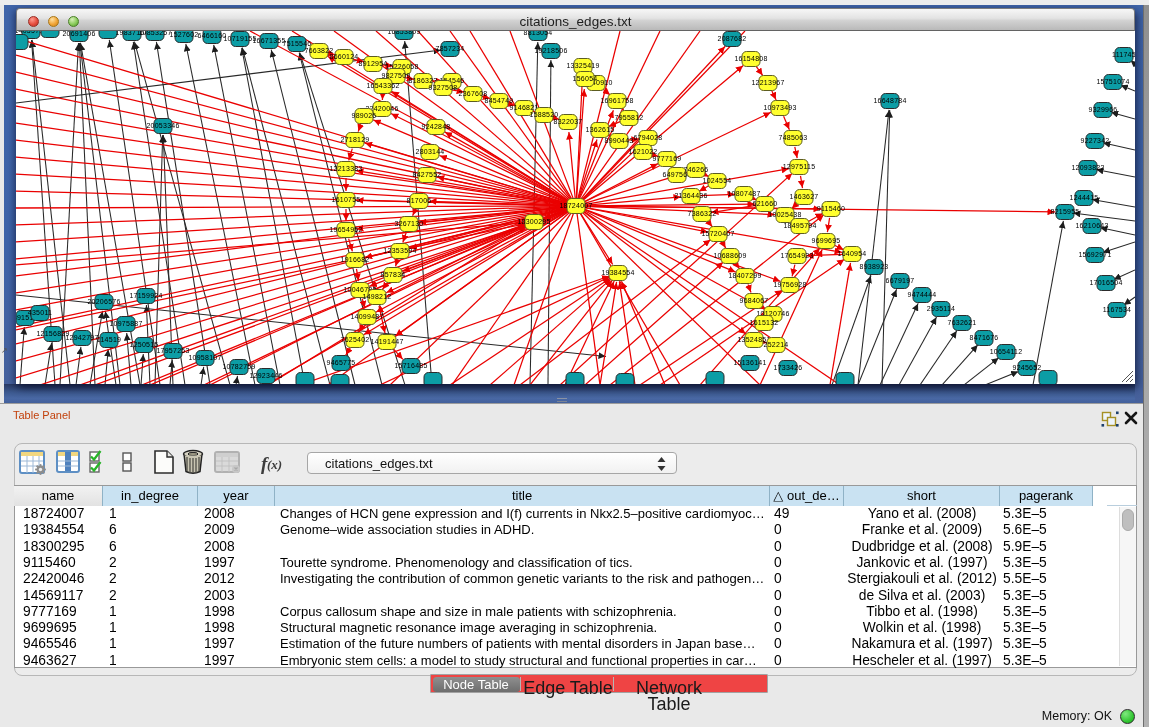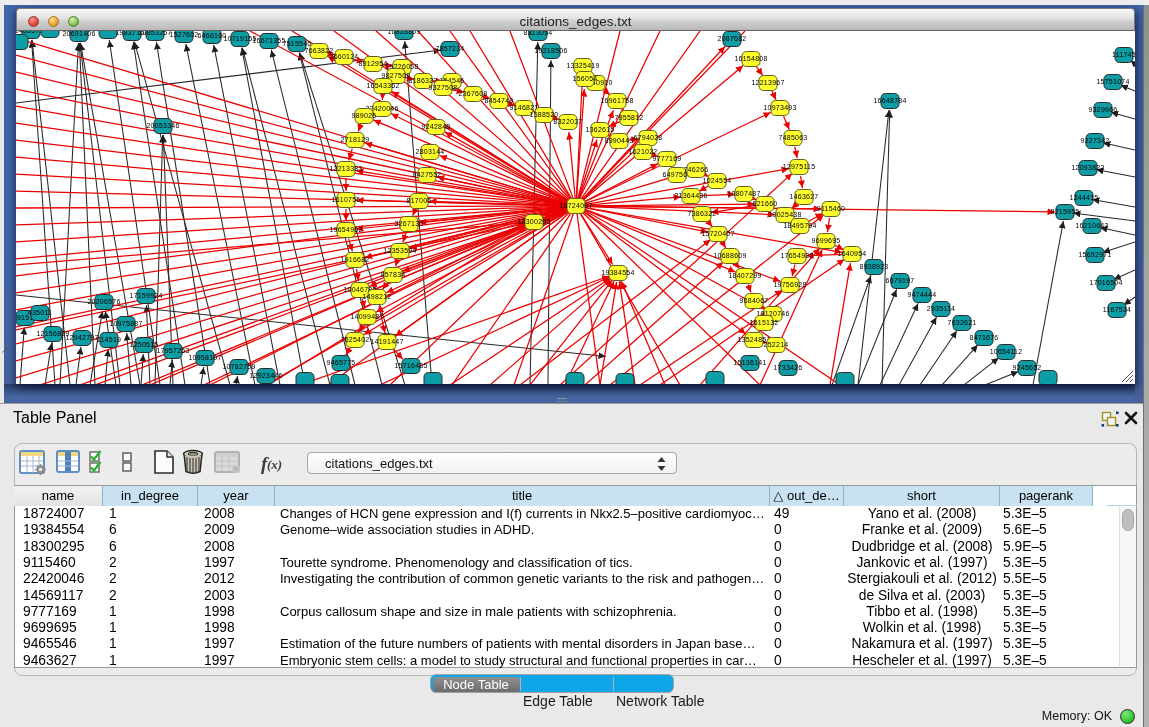--- a/index.html
+++ b/index.html
@@ -3,34 +3,34 @@
 <style>
 *{margin:0;padding:0;box-sizing:border-box}
 html,body{width:1149px;height:727px;overflow:hidden;background:#e9e9e9;font-family:"Liberation Sans",sans-serif;position:relative}
 #desk{position:absolute;left:4px;top:5px;width:1140px;height:398px;background:linear-gradient(180deg,#4065a9 0%,#3e63a8 60%,#47619b 100%)}
 #win{position:absolute;left:16px;top:8px;width:1119px;height:376px;border-radius:4px 4px 0 0;box-shadow:3px 4px 9px rgba(5,10,35,.55), -2px 2px 6px rgba(5,10,35,.35)}
 #tbar{position:absolute;left:0;top:0;width:1119px;height:23px;border-radius:4px 4px 0 0;background:linear-gradient(180deg,#f7f7f7 0%,#e3e3e3 44%,#d2d2d2 55%,#b9b9b9 100%);border:1px solid #7e7e7e;border-bottom:1px solid #636363}
 #tbar .tl{position:absolute;top:6.5px;width:11px;height:11px;border-radius:50%}
 #ttl{position:absolute;top:5px;width:100%;text-align:center;font-size:13.5px;color:#1d1d1d}
 #canvas{position:absolute;left:0;top:23px;width:1119px;height:353px;background:#fff}
 #panel{position:absolute;left:0;top:403px;width:1149px;height:324px;background:#e9e9e9;border-top:1px solid #9c9c9c}
-#tp{position:absolute;left:13px;top:409px;font-size:16px;color:#000000}
+#tp{position:absolute;left:13px;top:409px;font-size:11px;color:#c2410c}
 #dd{position:absolute;left:307px;top:452px;width:370px;height:22px;border:1px solid #a6a6a6;border-radius:4px;background:linear-gradient(180deg,#ffffff,#f1f1f1);font-size:13px;color:#111;line-height:21px;padding-left:17px}
 #tbl{position:absolute;left:14px;top:485px;width:1123px;height:183px;background:#fff;border:1px solid #999}
 .hrow{position:absolute;left:14px;top:486px;height:20px;background:#c9e2f2;font-size:13px;color:#000;border-bottom:1px solid #1d4ed8}
 .hcell{position:absolute;top:0;height:20px;line-height:20px;text-align:center;border-right:1px solid #8fb2c6;background:#c9e2f2}
 .trow{position:absolute;left:14px;height:16.3px;width:1105px;font-size:13.8px;color:#000;line-height:16.5px;white-space:nowrap}
 .trow span{position:absolute;top:0;overflow:hidden}
 .c0{left:9px;width:84px}.c1{left:95px;width:90px}.c2{left:190px;width:76px}.c3{left:266px;width:489px;font-size:13px}
 .c4{left:760px;width:70px}.c5{left:830px;width:156px;text-align:center}.c6{left:989px;width:100px}
 #vsb{position:absolute;left:1119px;top:507px;width:17px;height:159px;background:#f6f6f6;border-left:1px solid #ddd}
 #vthumb{position:absolute;left:1121.5px;top:509px;width:12px;height:22px;border-radius:6px;background:#bfbfbf;border:1px solid #aaa}
-#tabs{position:absolute;left:430px;top:674px;width:244px;height:19px;background:#0ea5e9;border:1px solid #a2a2a2;border-radius:6px}
+#tabs{position:absolute;left:430px;top:674px;width:338px;height:19px;background:#ef4444;border:1px solid #a2a2a2;border-radius:1px}
 #seg1{position:absolute;left:1.5px;top:1.5px;width:87px;height:15px;border-radius:3.5px;background:linear-gradient(180deg,#8f8f8f,#6d6d6d);color:#fff;text-align:center;font-size:13px;line-height:15px}
-.segt{position:absolute;top:18px;font-size:14px;color:#1a1a1a;line-height:16px;text-align:left}
+.segt{position:absolute;top:5px;font-size:18px;color:#1a1a1a;line-height:16px;text-align:center}
 .segd{position:absolute;top:2px;width:1px;height:14px;background:#b5b5b5}
 #mem{position:absolute;right:37px;top:709px;font-size:12.5px;color:#111}
 #memdot{position:absolute;left:1120px;top:709px;width:15px;height:15px;border-radius:50%;background:radial-gradient(circle at 35% 30%,#7fe87f,#2fc42f 65%,#22a822);border:1.5px solid #2a2a2a}
 #rstrip{position:absolute;left:1143px;top:5px;width:6px;height:722px;background:linear-gradient(180deg,#8f8f8f,#a6a6a6 40%,#b2b2b2);border-left:1px solid #6e6e6e}
 #topstrip{position:absolute;left:0;top:0;width:1149px;height:5px;background:#ededed}
 #fl{position:absolute;left:1101px;top:411px;width:18px;height:16px}
 #xx{position:absolute;left:1124px;top:411px;width:14px;height:14px}
 </style></head>
 <body>
 <div id="desk"></div>
@@ -706,20 +706,21 @@
     <span class="c2">1998</span>
     <span class="c3">Corpus callosum shape and size in male patients with schizophrenia.</span>
     <span class="c4">0</span>
     <span class="c5">Tibbo et al. (1998)</span>
     <span class="c6">5.3E–5</span>
   </div>
 <div class="trow" style="top:620.1px">
 <span class="c0">9699695</span>
     <span class="c1">1</span>
     <span class="c2">1998</span>
+    <span class="c3">Structural magnetic resonance image averaging in schizophrenia.</span>
     <span class="c4">0</span>
     <span class="c5">Wolkin et al. (1998)</span>
     <span class="c6">5.3E–5</span>
   </div>
 <div class="trow" style="top:636.4px">
 <span class="c0">9465546</span>
     <span class="c1">1</span>
     <span class="c2">1997</span>
     <span class="c3">Estimation of the future numbers of patients with mental disorders in Japan base…</span>
     <span class="c4">0</span>

